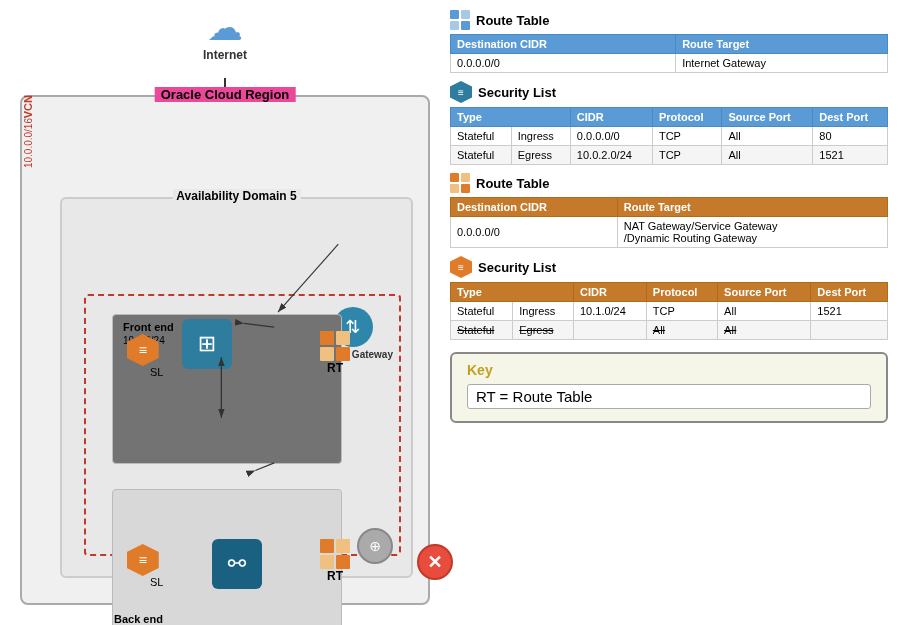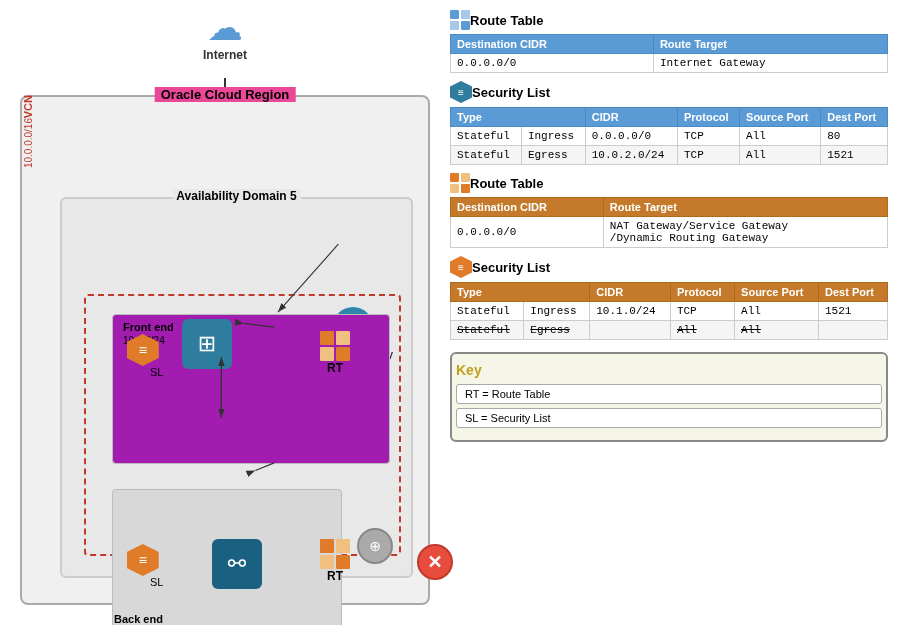--- a/index.html
+++ b/index.html
@@ -164,25 +164,25 @@
       font-size: 10px;
       font-weight: bold;
       text-align: center;
       color: #333;
     }
     
     .frontend-area {
       position: absolute;
       top: 115px;
       left: 50px;
-      width: 278px;
+      width: 230px;
       height: 150px;
       border: 1px solid #bbb;
       border-radius: 4px;
-      background: #a21caf;
+      background: #737373;
     }
     .frontend-label {
       position: absolute;
       top: 6px;
       left: 10px;
       font-size: 11px;
       font-weight: bold;
     }
     .frontend-cidr {
       position: absolute;
@@ -352,20 +352,21 @@
     }
     
     .section-block {
       display: flex;
       flex-direction: column;
       gap: 2px;
     }
     .section-header {
       display: flex;
       align-items: center;
+      gap: 6px;
       margin-bottom: 2px;
     }
     .section-title {
       font-size: 13px;
       font-weight: bold;
     }
     .rt-icon-small {
       display: grid;
       grid-template-columns: 1fr 1fr;
       grid-template-rows: 1fr 1fr;
@@ -413,45 +414,44 @@
       color: white;
       padding: 3px 6px;
       text-align: left;
       border: 1px solid #4a8ac4;
     }
     th.orange { background: #c47a2a; border-color: #b06a1a; }
     td {
       padding: 3px 6px;
       border: 1px solid #ccc;
       background: #fff;
-      font-family: Liberation Mono, monospace;
     }
     tr:nth-child(even) td { background: #f5f5f5; }
     .strikethrough { text-decoration: line-through; }
     
     .key-box {
       border: 2px solid #888;
       border-radius: 6px;
       background: #f5f5e8;
-      padding: 8px 4px;
+      padding: 8px 15px;
       margin-top: 4px;
     }
     .key-title {
       font-weight: bold;
       font-size: 14px;
       color: #c0a020;
       margin-bottom: 6px;
     }
     .key-item {
       border: 1px solid #aaa;
       border-radius: 3px;
       background: white;
       padding: 3px 8px;
       margin-bottom: 4px;
-      font-size: 11px;
+      font-size: 15px;
     }
     .rt-icon-orange-small {
       display: grid;
       grid-template-columns: 1fr 1fr;
       grid-template-rows: 1fr 1fr;
       gap: 1.5px;
       width: 20px;
       height: 20px;
       flex-shrink: 0;
     }
@@ -688,17 +688,16 @@
             <td class="strikethrough">All</td>
             <td></td>
           </tr>
         </tbody>
       </table>
     </div>
 
     <div class="key-box">
       <div class="key-title">Key</div>
       <div class="key-item">RT = Route Table</div>
-      <div class="key-item">SL = Security List</div>
     </div>
 
   </div>
 </div>
 
 </body></html>

